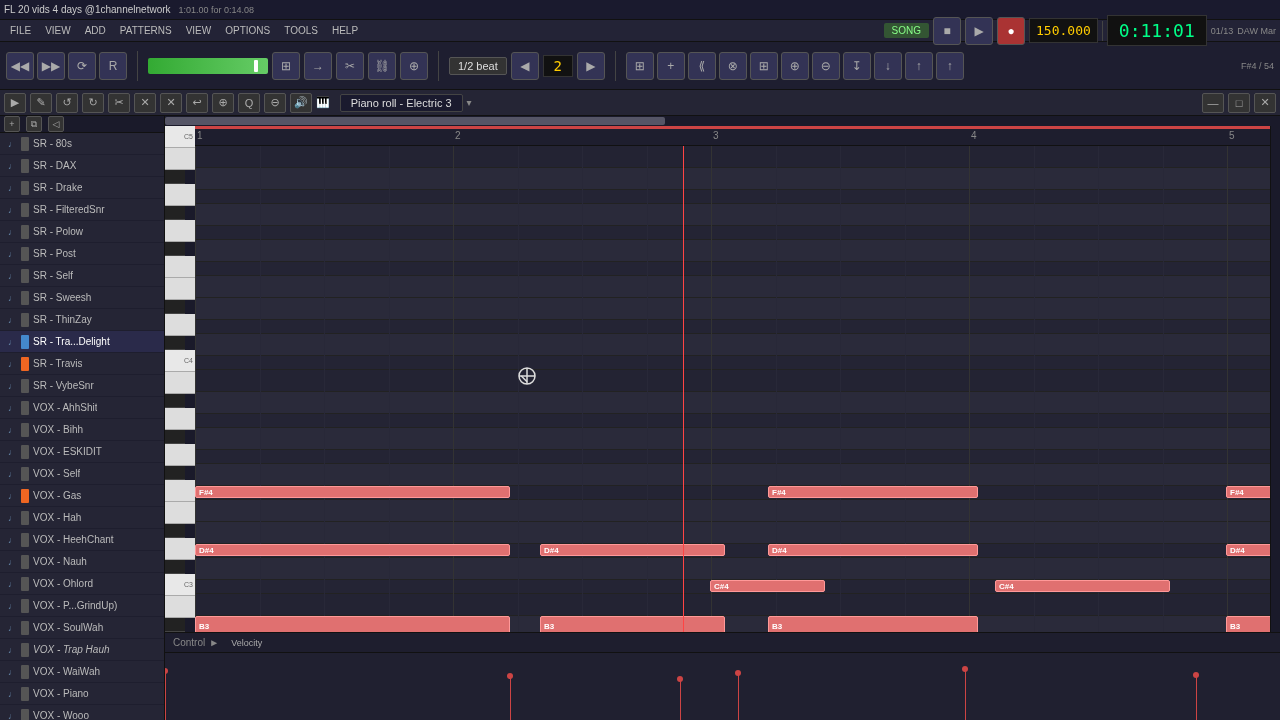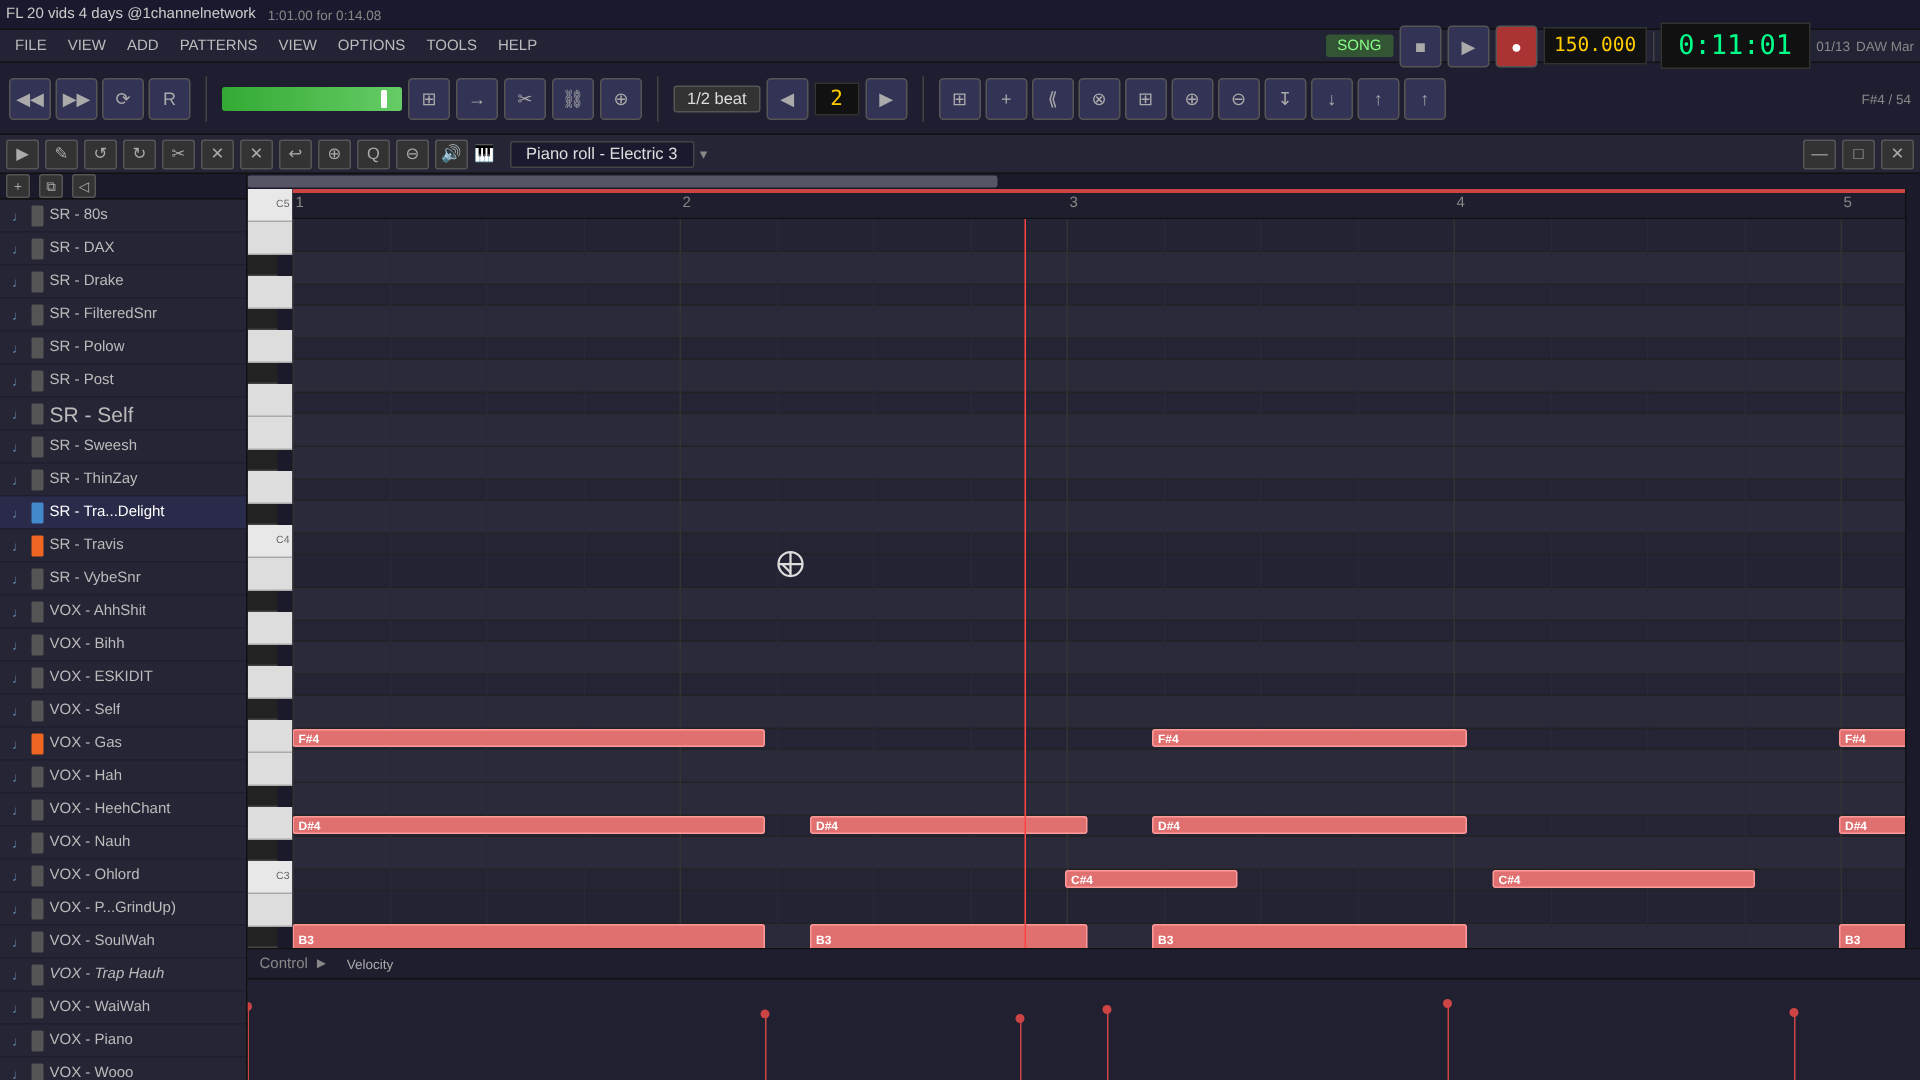--- a/index.html
+++ b/index.html
@@ -381,21 +381,21 @@
           <span style="overflow: hidden; text-overflow: ellipsis; white-space: nowrap; font-size: 10px;">SR - Polow</span>
         </div>
         <div class="track-item">
           <span style="font-size: 9px; color: rgb(102, 136, 170);">♩</span>
           <div class="track-color" style="background: rgb(85, 85, 85);"></div>
           <span style="overflow: hidden; text-overflow: ellipsis; white-space: nowrap; font-size: 10px;">SR - Post</span>
         </div>
         <div class="track-item">
           <span style="font-size: 9px; color: rgb(102, 136, 170);">♩</span>
           <div class="track-color" style="background: rgb(85, 85, 85);"></div>
-          <span style="overflow: hidden; text-overflow: ellipsis; white-space: nowrap; font-size: 14px;">SR - Self</span>
+          <span style="overflow: hidden; text-overflow: ellipsis; white-space: nowrap; font-size: 10px;">SR - Self</span>
         </div>
         <div class="track-item">
           <span style="font-size: 9px; color: rgb(102, 136, 170);">♩</span>
           <div class="track-color" style="background: rgb(85, 85, 85);"></div>
           <span style="overflow: hidden; text-overflow: ellipsis; white-space: nowrap; font-size: 10px;">SR - Sweesh</span>
         </div>
         <div class="track-item">
           <span style="font-size: 9px; color: rgb(102, 136, 170);">♩</span>
           <div class="track-color" style="background: rgb(85, 85, 85);"></div>
           <span style="overflow: hidden; text-overflow: ellipsis; white-space: nowrap; font-size: 10px;">SR - ThinZay</span>

